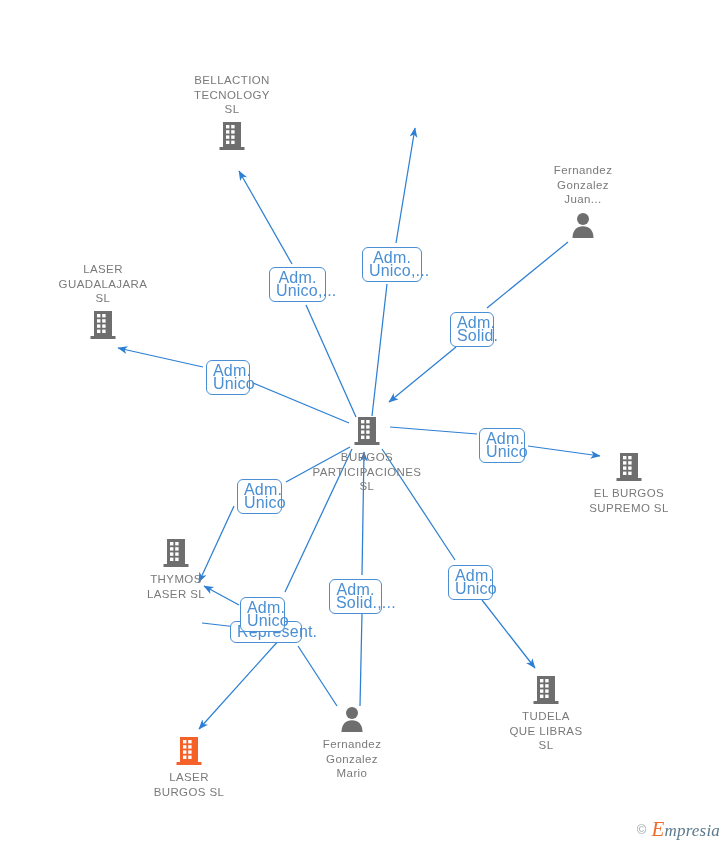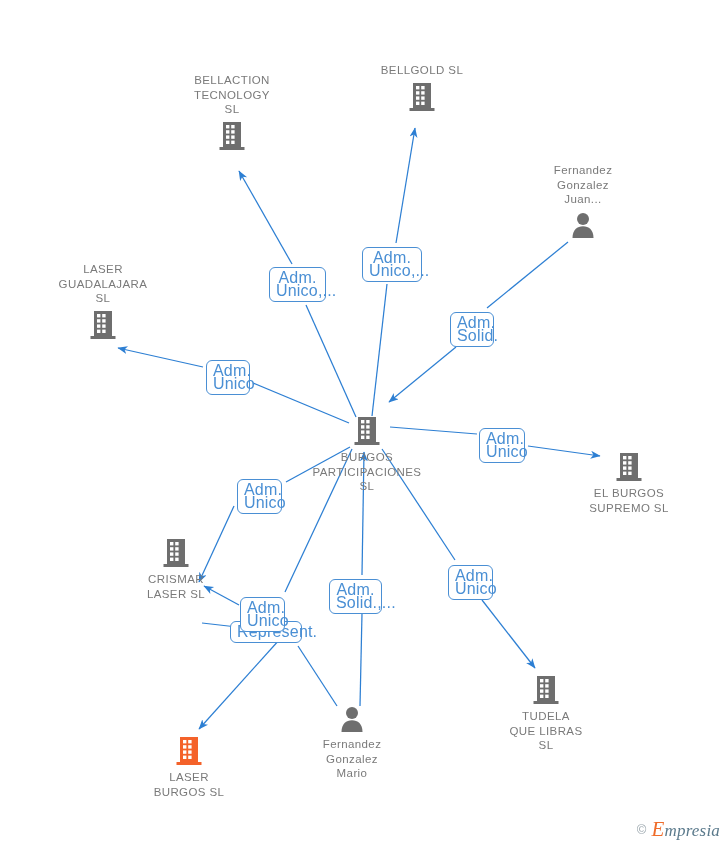--- a/index.html
+++ b/index.html
@@ -148,37 +148,20 @@
         <rect x="7" y="9.2" width="3.4" height="3.4" fill="#ffffff"></rect>
         <rect x="12.2" y="9.2" width="3.4" height="3.4" fill="#ffffff"></rect>
         <rect x="7" y="14.4" width="3.4" height="3.4" fill="#ffffff"></rect>
         <rect x="12.2" y="14.4" width="3.4" height="3.4" fill="#ffffff"></rect>
         <rect x="7" y="19.6" width="3.4" height="3.4" fill="#ffffff"></rect>
         <rect x="12.2" y="19.6" width="3.4" height="3.4" fill="#ffffff"></rect>
       </svg>
     </div>
   </div>
 
-  <div class="node label-top" style="left:422px; top:63px;">
-    <div class="node-label">BELLGOLD  SL</div>
-    <div class="node-icon">
-      <svg width="26" height="30" viewBox="0 0 26 30" xmlns="http://www.w3.org/2000/svg">
-        <rect x="4" y="1" width="18" height="25" fill="#6e6e6e"></rect>
-        <rect x="0.5" y="26" width="25" height="3" fill="#6e6e6e"></rect>
-        <rect x="7" y="4" width="3.4" height="3.4" fill="#ffffff"></rect>
-        <rect x="12.2" y="4" width="3.4" height="3.4" fill="#ffffff"></rect>
-        <rect x="7" y="9.2" width="3.4" height="3.4" fill="#ffffff"></rect>
-        <rect x="12.2" y="9.2" width="3.4" height="3.4" fill="#ffffff"></rect>
-        <rect x="7" y="14.4" width="3.4" height="3.4" fill="#ffffff"></rect>
-        <rect x="12.2" y="14.4" width="3.4" height="3.4" fill="#ffffff"></rect>
-        <rect x="7" y="19.6" width="3.4" height="3.4" fill="#ffffff"></rect>
-        <rect x="12.2" y="19.6" width="3.4" height="3.4" fill="#ffffff"></rect>
-      </svg>
-    </div>
-  </div>
 
   <div class="node label-top" style="left:583px; top:163px;">
     <div class="node-label">Fernandez
 Gonzalez
 Juan...</div>
     <div class="node-icon">
       <svg width="28" height="28" viewBox="0 0 28 28" xmlns="http://www.w3.org/2000/svg">
         <circle cx="14" cy="8" r="6" fill="#6e6e6e"></circle>
         <path d="M3.5,27 C3.5,18.8 8.2,15.2 14,15.2 C19.8,15.2 24.5,18.8 24.5,27 Z" fill="#6e6e6e"></path>
       </svg>
@@ -252,21 +235,21 @@
         <rect x="7" y="4" width="3.4" height="3.4" fill="#ffffff"></rect>
         <rect x="12.2" y="4" width="3.4" height="3.4" fill="#ffffff"></rect>
         <rect x="7" y="9.2" width="3.4" height="3.4" fill="#ffffff"></rect>
         <rect x="12.2" y="9.2" width="3.4" height="3.4" fill="#ffffff"></rect>
         <rect x="7" y="14.4" width="3.4" height="3.4" fill="#ffffff"></rect>
         <rect x="12.2" y="14.4" width="3.4" height="3.4" fill="#ffffff"></rect>
         <rect x="7" y="19.6" width="3.4" height="3.4" fill="#ffffff"></rect>
         <rect x="12.2" y="19.6" width="3.4" height="3.4" fill="#ffffff"></rect>
       </svg>
     </div>
-    <div class="node-label">CRISMAR
+    <div class="node-label">THYMOS
 LASER  SL</div>
   </div>
 
   <div class="node label-bottom" style="left:546px; top:675px;">
     <div class="node-icon">
       <svg width="26" height="30" viewBox="0 0 26 30" xmlns="http://www.w3.org/2000/svg">
         <rect x="4" y="1" width="18" height="25" fill="#6e6e6e"></rect>
         <rect x="0.5" y="26" width="25" height="3" fill="#6e6e6e"></rect>
         <rect x="7" y="4" width="3.4" height="3.4" fill="#ffffff"></rect>
         <rect x="12.2" y="4" width="3.4" height="3.4" fill="#ffffff"></rect>

